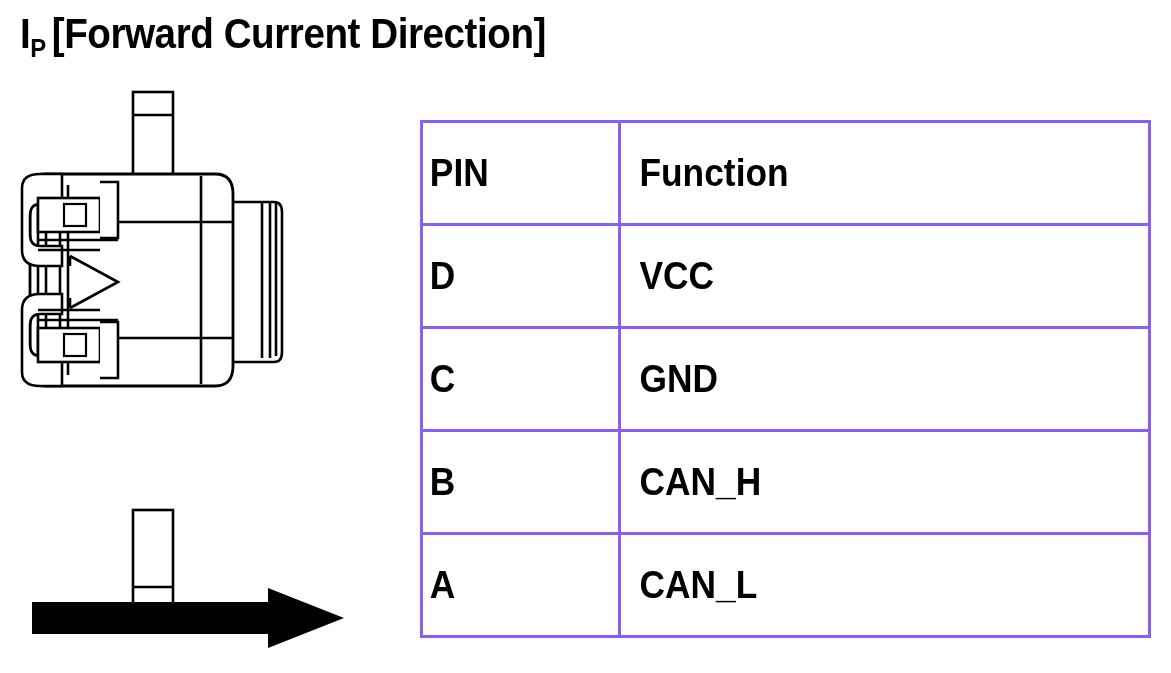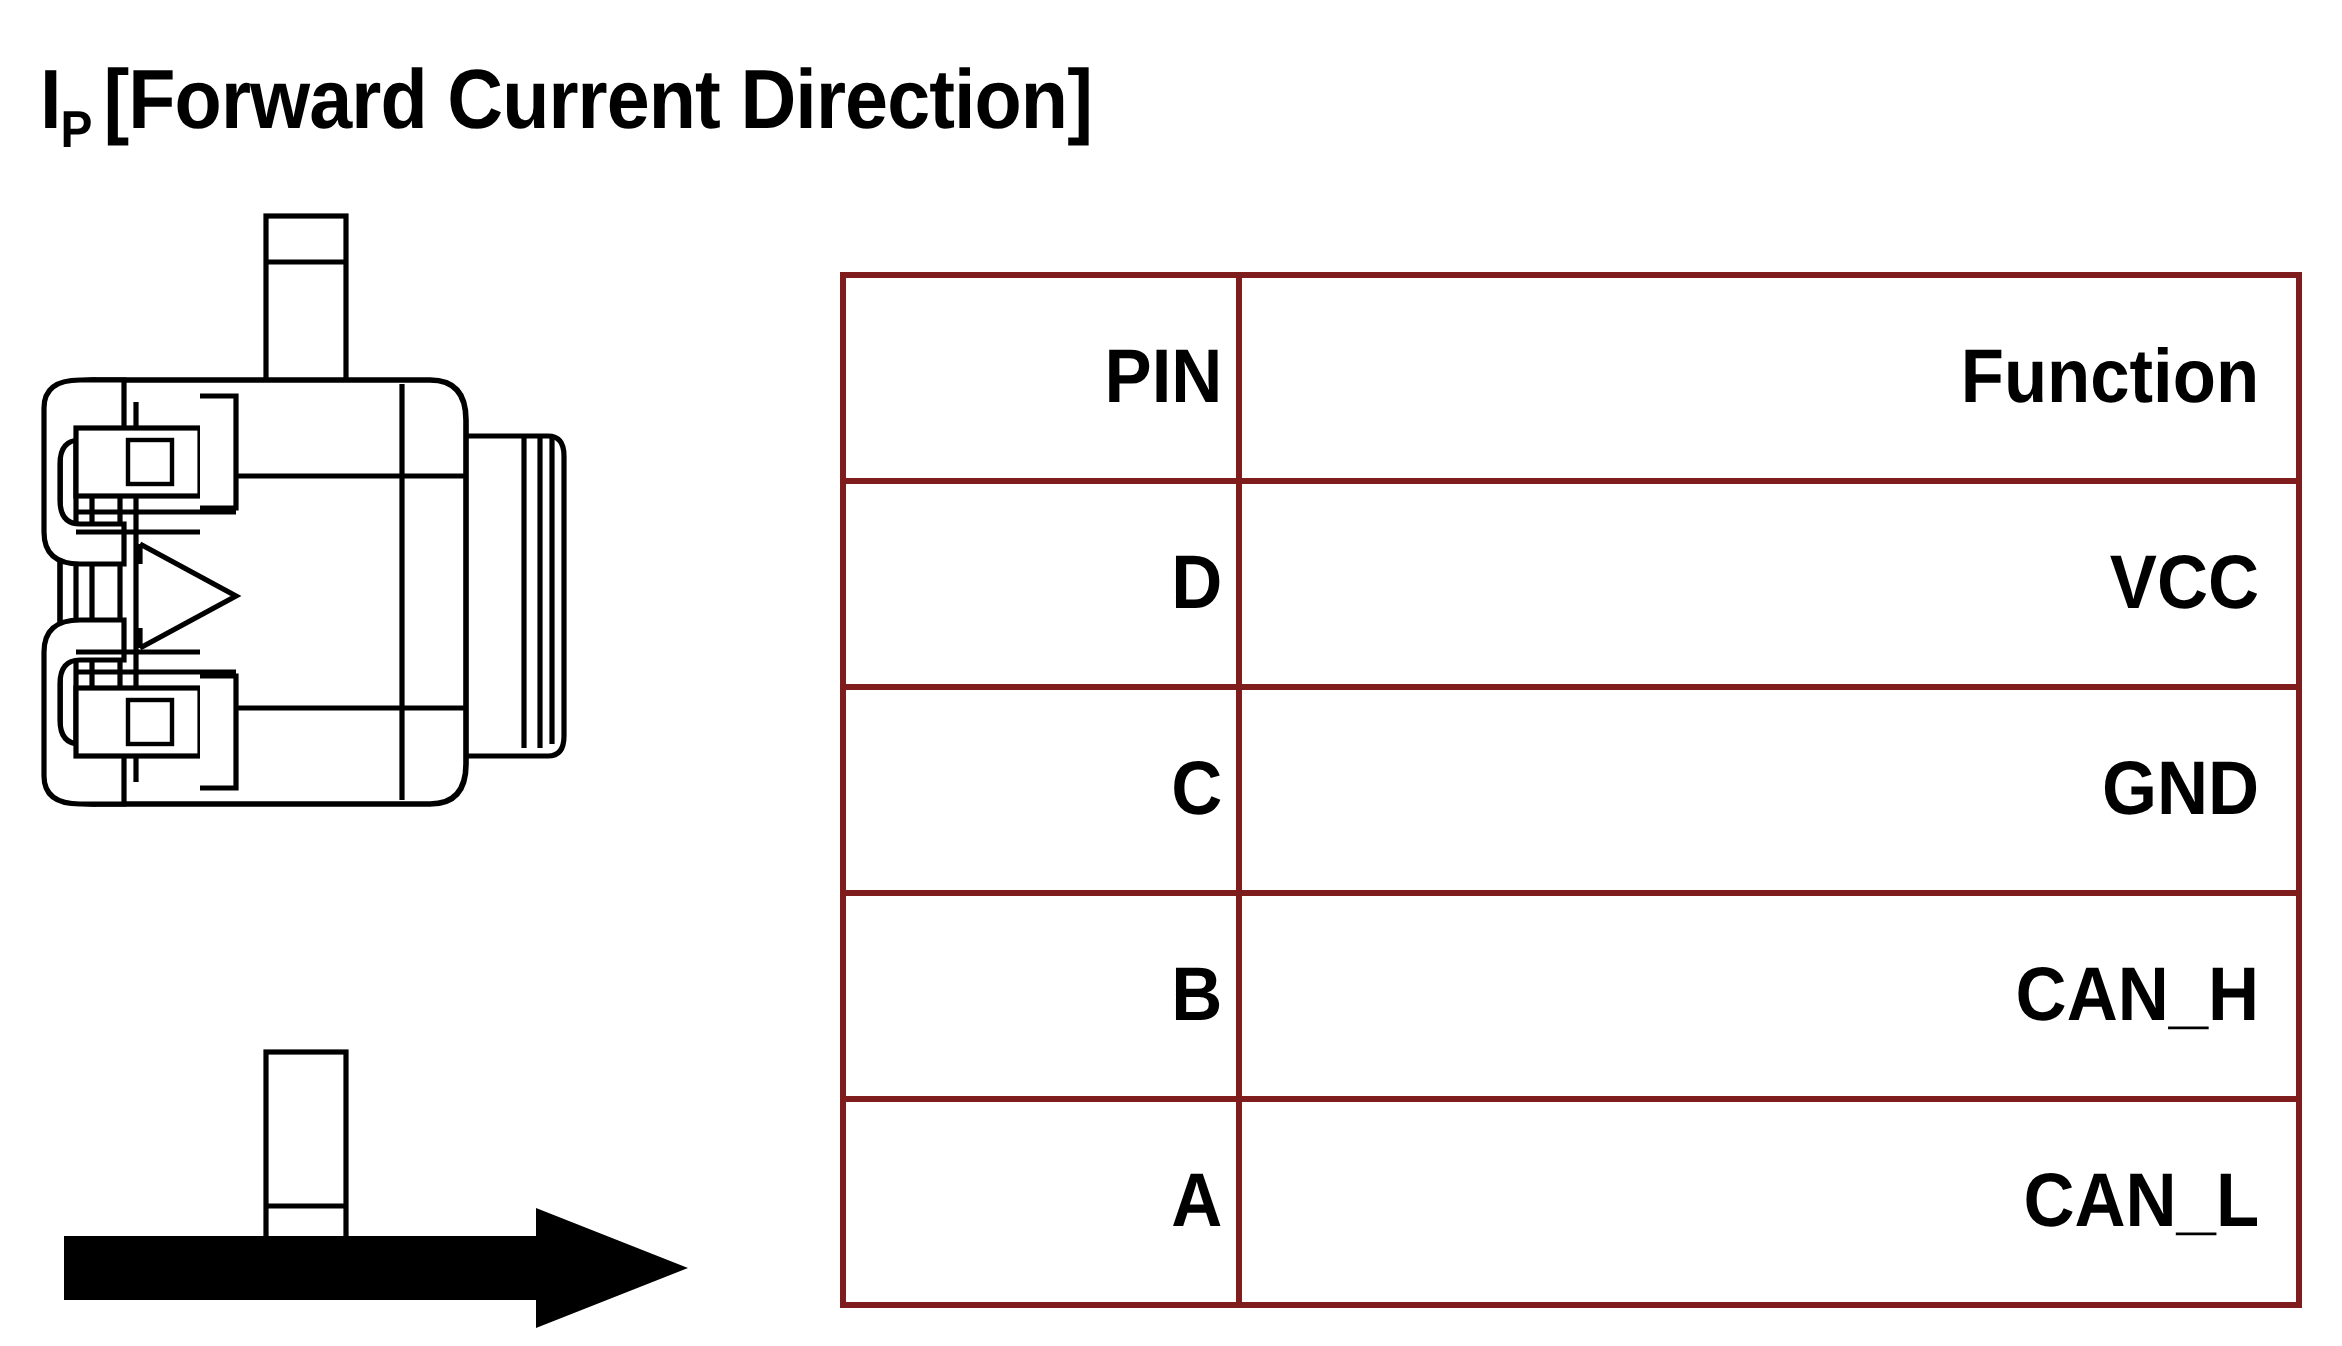--- a/index.html
+++ b/index.html
@@ -1,21 +1,21 @@
 <!DOCTYPE html>
 <html><head>
 <meta charset="utf-8">
 <style>
   html,body{margin:0;padding:0;}
   body{
     width:1171px;height:673px;background:#ffffff;position:relative;
     font-family:"Liberation Sans","DejaVu Sans",sans-serif;
     color:#000;overflow:hidden;
   }
-  .page{position:absolute;inset:0;margin-top:16px;}
+  .page{position:absolute;inset:0;}
 
   
   #title{
     position:absolute;left:20px;top:8px;
     font-size:42px;font-weight:bold;line-height:52px;
     letter-spacing:-0.5px;white-space:nowrap;
     transform:scaleX(0.92);transform-origin:left top;
   }
   #title .sym{font-size:42px;}
   #title .sub{font-size:26px;vertical-align:sub;font-weight:bold;letter-spacing:0;}
@@ -31,22 +31,22 @@
 
   
   #pin-table{
     position:absolute;left:420px;top:120px;
     width:728px;height:502px;
     border-collapse:collapse;table-layout:fixed;
   }
   #pin-table col.c-pin{width:198px;}
   #pin-table col.c-fn{width:530px;}
   #pin-table th,#pin-table td{
-    border:3px solid #7f1d1d;
-    text-align:right;vertical-align:middle;
+    border:3px solid #8b5cf6;
+    text-align:left;vertical-align:middle;
     font-weight:bold;font-size:38px;
     height:100px;padding:0;
     font-family:"Liberation Sans","DejaVu Sans",sans-serif;
   }
   #pin-table th{font-size:38px;}
   #pin-table .cell-inner{
     display:block;transform:scaleX(0.93);transform-origin:center center;
     white-space:nowrap;
   }
 </style>

